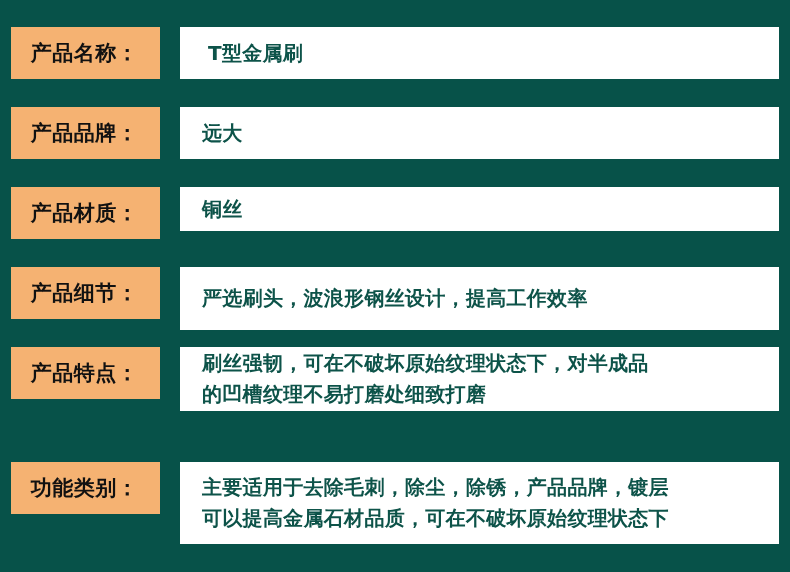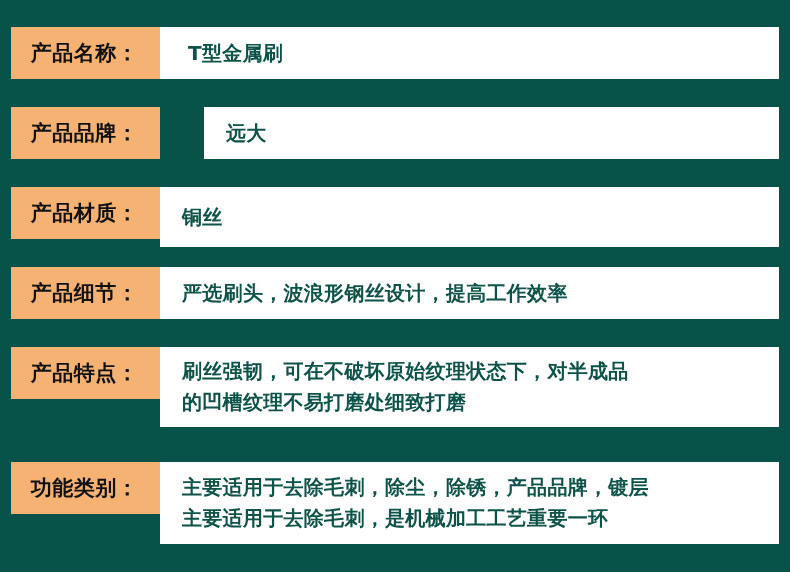--- a/index.html
+++ b/index.html
@@ -18,20 +18,21 @@
     width: 790px;
     height: 572px;
     background: #075249;
   }
   .spec-row {
     position: absolute;
     left: 11px;
     right: 11px;
     display: flex;
     align-items: flex-start;
+    gap: 20px;
   }
   .spec-label {
     flex: 0 0 149px;
     width: 149px;
     height: 52px;
     background: #f5b272;
     color: #111111;
     font-size: 21px;
     font-weight: bold;
     letter-spacing: 0.5px;
@@ -57,27 +58,27 @@
   }
   .spec-value .line {
     line-height: 31px;
     white-space: pre;
   }
 
   
   .row-1 { top: 27px; }
   .row-1 .spec-value { height: 52px; padding-left: 28px; }
   .row-2 { top: 107px; }
-  .row-2 .spec-value { height: 52px; margin-left: 44px; }
+  .row-2 .spec-value { height: 52px; }
   .row-3 { top: 187px; }
-  .row-3 .spec-value { height: 60px; }
+  .row-3 .spec-value { height: 44px; }
   .row-4 { top: 267px; }
-  .row-4 .spec-value { height: 52px; }
+  .row-4 .spec-value { height: 63px; }
   .row-5 { top: 347px; border-radius: 23px; }
-  .row-5 .spec-value { height: 80px; font-family: Liberation Serif, serif; }
+  .row-5 .spec-value { height: 64px; font-family: Liberation Serif, serif; }
   .row-6 { top: 433px; margin-top: 29px; }
   .row-6 .spec-value { height: 82px; }
 </style>
 </head>
 <body>
 
 <div id="spec-sheet">
 
   <div class="spec-row row-1">
     <div class="spec-label">产品名称：</div>
@@ -112,17 +113,17 @@
     <div class="spec-value">
       <span class="line">刷丝强韧，可在不破坏原始纹理状态下，对半成品</span>
       <span class="line">的凹槽纹理不易打磨处细致打磨</span>
     </div>
   </div>
 
   <div class="spec-row row-6">
     <div class="spec-label">功能类别：</div>
     <div class="spec-value">
       <span class="line">主要适用于去除毛刺，除尘，除锈，产品品牌，镀层</span>
-      <span class="line">主要适用于去除毛刺，是机械加工工艺重要一环</span>
+      <span class="line">可以提高金属石材品质，可在不破坏原始纹理状态下</span>
     </div>
   </div>
 
 </div>
 
 </body></html>

